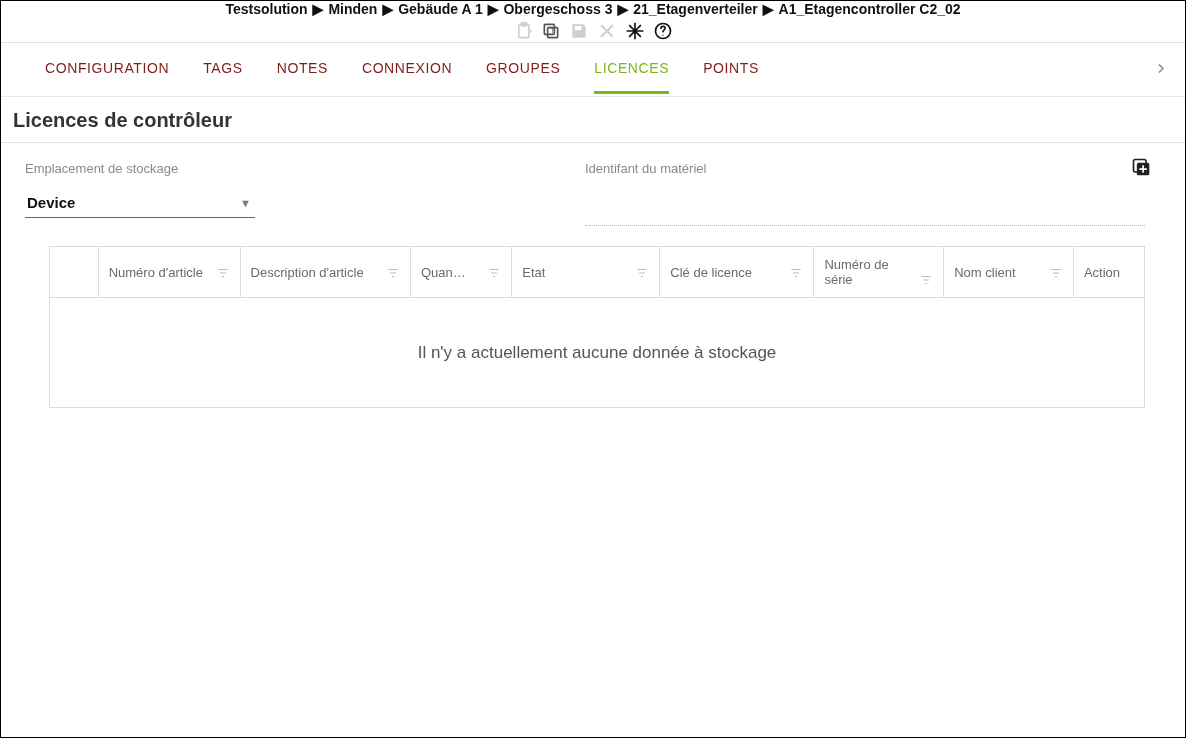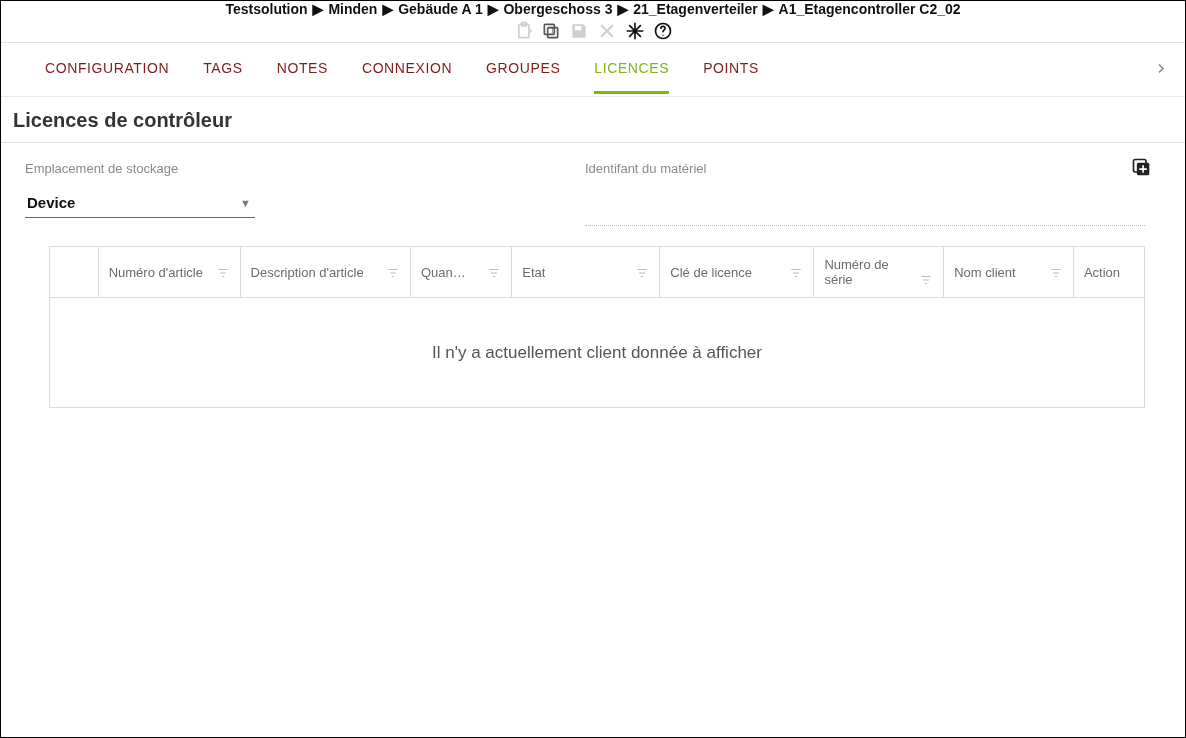--- a/index.html
+++ b/index.html
@@ -354,14 +354,14 @@
             </div>
           </th>
           <th>
             <div class="th-inner">
               <span class="th-label">Action</span>
             </div>
           </th>
         </tr>
       </thead>
   </table>
-  <div class="table-body">Il n'y a actuellement client donnée à afficher</div>
+  <div class="table-body">Il n'y a actuellement aucune donnée à stockage</div>
 </div>
 
 </body></html>

